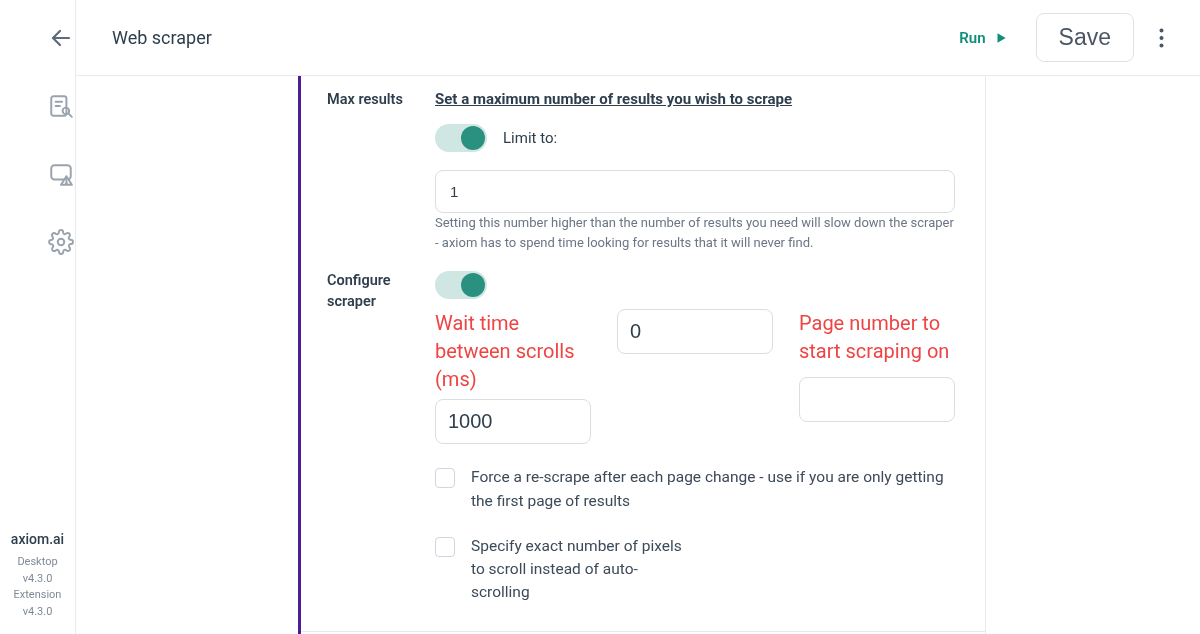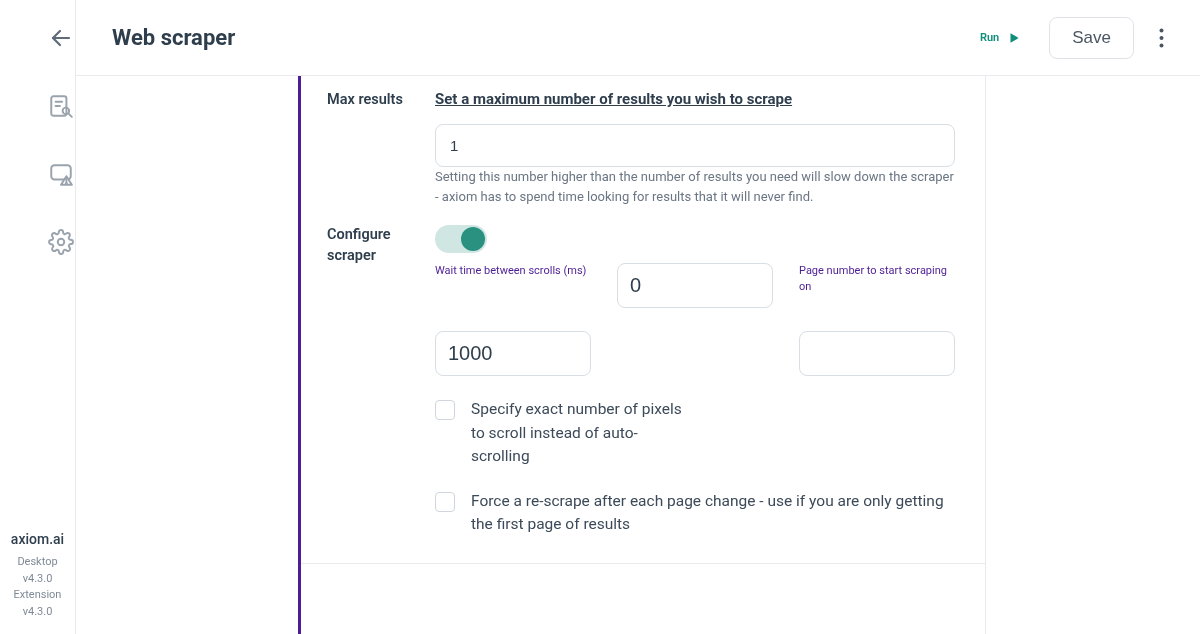--- a/index.html
+++ b/index.html
@@ -55,41 +55,41 @@
   .header {
     position: absolute;
     left: 76px; right: 0; top: 0;
     height: 76px;
     border-bottom: 1px solid #e8eaed;
     display: flex;
     align-items: center;
     padding: 0 30px 0 36px;
   }
   .header-title {
-    font-size: 22px;
-    font-weight: 700;
+    font-size: 18px;
+    font-weight: 400;
     color: #2f3e4d;
     flex: 1;
   }
   .run-btn {
     display: flex;
     align-items: center;
     gap: 8px;
     color: #0f8f7a;
     font-weight: 600;
-    font-size: 11px;
+    font-size: 15px;
     cursor: pointer;
     margin-right: 28px;
   }
   .run-btn svg { fill: #0f8f7a; }
   .save-btn {
     border: 1px solid #dfe3e8;
     border-radius: 8px;
     padding: 10px 22px;
-    font-size: 17px;
+    font-size: 23px;
     font-weight: 500;
     color: #4b5563;
     background: #fff;
     cursor: pointer;
     margin-right: 18px;
   }
   .more-btn {
     width: 18px; height: 28px;
     display: flex; align-items: center; justify-content: center;
     cursor: pointer;
@@ -180,22 +180,22 @@
     display: flex;
     gap: 26px;
     margin-top: 6px;
   }
   .grid-col {
     flex: 1;
     display: flex;
     flex-direction: column;
   }
   .grid-label {
-    font-size: 11px;
-    color: #4c1d95;
+    font-size: 20px;
+    color: #ef4444;
     line-height: 1.4;
     min-height: 62px;
     margin-bottom: 6px;
   }
   .small-input {
     border: 1px solid #d9dee4;
     border-radius: 8px;
     padding: 10px 12px;
     font-size: 20px;
     color: #2f3e4d;
@@ -291,20 +291,24 @@
   </div>
 </div>
 
 <div class="content">
   <div class="panel-wrap">
 
     <div class="row">
       <div class="row-label">Max results</div>
       <div class="row-body">
         <div class="heading">Set a maximum number of results you wish to scrape</div>
+        <div class="toggle-row">
+          <div class="toggle"></div>
+          <div class="toggle-label">Limit to:</div>
+        </div>
         <input class="input" value="1" style="">
         <div class="help-text">Setting this number higher than the number of results you need will slow down the scraper - axiom has to spend time looking for results that it will never find.</div>
       </div>
     </div>
 
     <div class="row">
       <div class="row-label">Configure scraper</div>
       <div class="row-body">
         <div class="toggle-row" style="margin-bottom:10px;">
           <div class="toggle"></div>
@@ -318,26 +322,26 @@
             <input class="small-input" value="0" style="">
           </div>
           <div class="grid-col">
             <div class="grid-label">Page number to start scraping on</div>
             <input class="small-input" value="" style="">
           </div>
         </div>
 
         <div class="check-row">
           <div class="checkbox"></div>
-          <div class="check-label narrow">Specify exact number of pixels to scroll instead of auto-scrolling</div>
+          <div class="check-label">Force a re-scrape after each page change - use if you are only getting the first page of results</div>
         </div>
 
         <div class="check-row">
           <div class="checkbox"></div>
-          <div class="check-label">Force a re-scrape after each page change - use if you are only getting the first page of results</div>
+          <div class="check-label narrow">Specify exact number of pixels to scroll instead of auto-scrolling</div>
         </div>
       </div>
     </div>
 
     <div class="output-row">
       
     </div>
 
   </div>
 </div>

